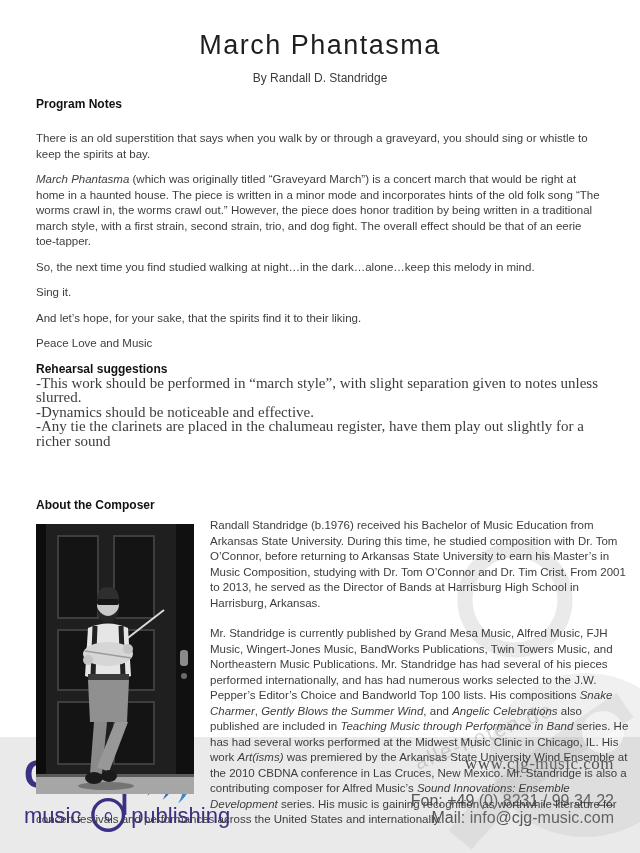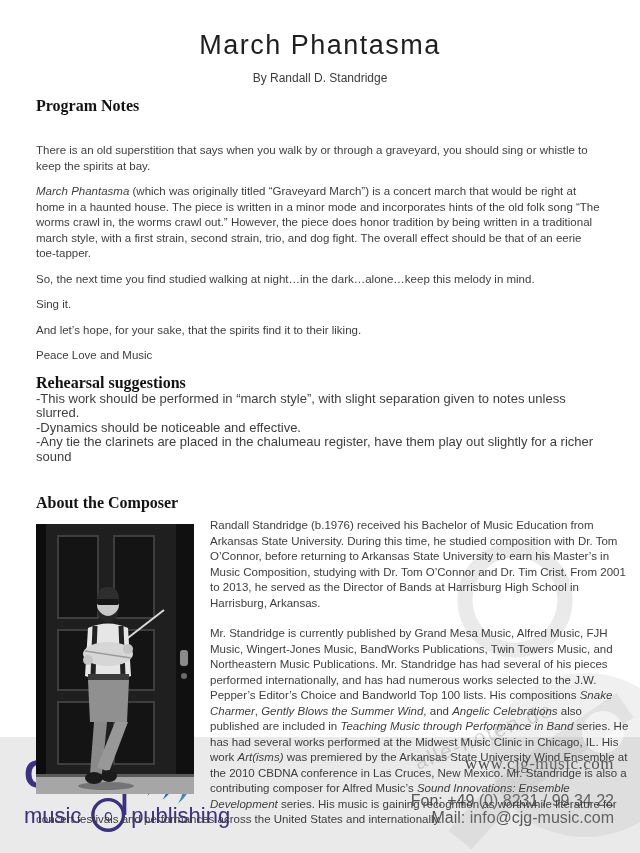--- a/index.html
+++ b/index.html
@@ -22,32 +22,31 @@
     color:#1e1e1e;
   }
   .byline{
     text-align:center;
     font-size:12px;
     color:#3c3c3c;
     margin-top:10px;
     margin-bottom:12px;
   }
   .sec-heading{
-    font-size:16px;
+    font-size:12px;
     font-weight:bold;
     color:#121212;
     margin:0;
-    font-family:Liberation Serif, serif;
   }
   .body-text{font-size:11.5px;line-height:15.5px;color:#3d3d3d;}
   .pn-par{margin:0 0 10px 0;}
-  .pn-par.first{margin-top:28px;}
+  .pn-par.first{margin-top:20px;}
   .rehearsal{}
-  .rehearsal-item{font-size:13px;line-height:14.5px;color:#3d3d3d;}
-  .composer{margin-top:30px;margin-right:-26px;}
+  .rehearsal-item{font-size:15px;line-height:14.5px;color:#3d3d3d;font-family:Liberation Serif, serif;}
+  .composer{margin-top:50px;margin-right:-26px;}
   .bio{margin-top:6px;}
   .composer-photo{
     float:left;
     width:158px;height:270px;
     margin:6px 16px 4px 0;
     display:block;
   }
   .bio-par{margin:0 0 15px 0;}
   
   .footer{

